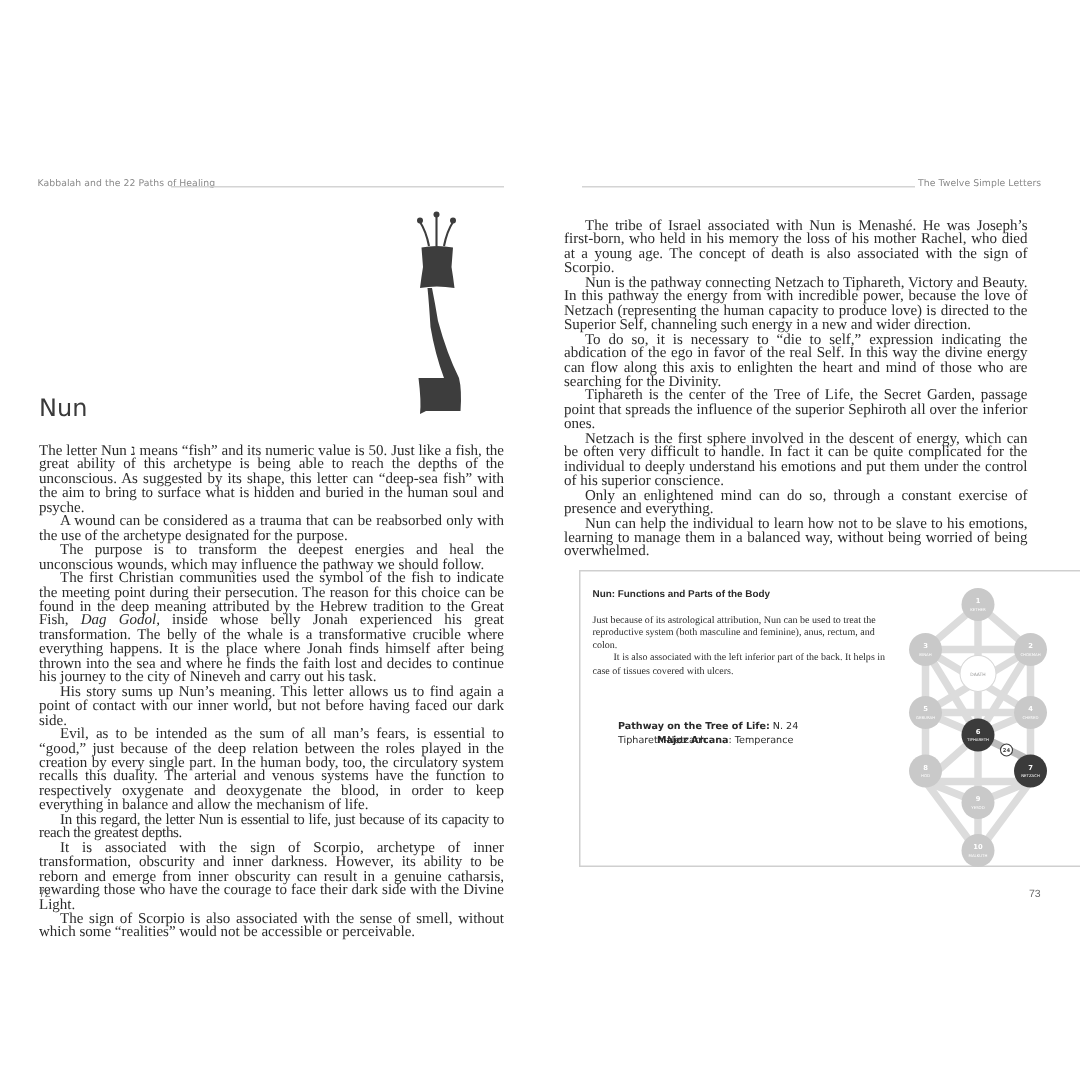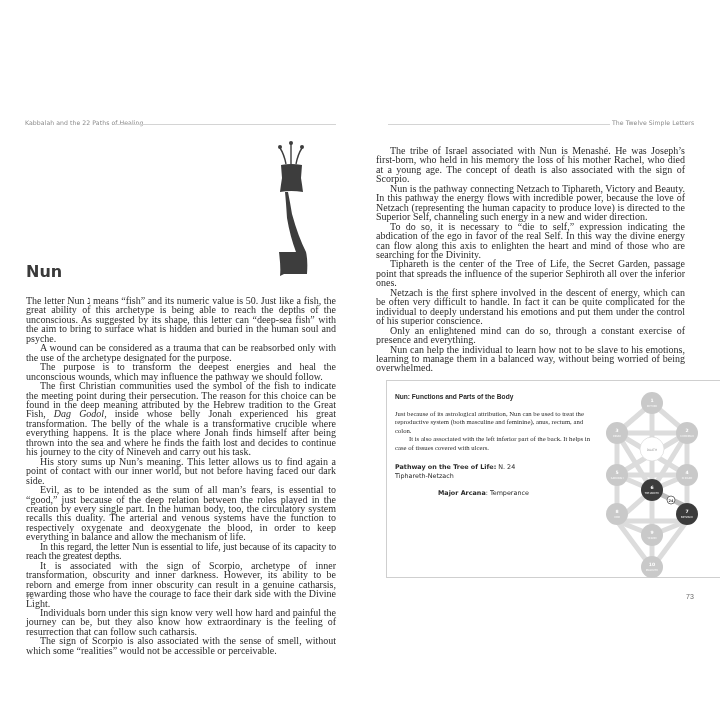--- a/index.html
+++ b/index.html
@@ -3,21 +3,21 @@
 <meta charset="utf-8">
 <style>
   html, body { margin:0; padding:0; }
   body { width:720px; height:720px; background:#ffffff; position:relative; overflow:hidden; font-family:"Liberation Serif", serif; color:#2a2a2a; }
   .page { position:absolute; top:0; height:720px; }
   .left-page { left:0; width:360px; }
   .right-page { left:360px; width:360px; }
   .run-head { position:absolute; top:119px; font-family:"DejaVu Sans", sans-serif; font-size:6.2px; color:#8a8a8a; white-space:nowrap; letter-spacing:0.05px; }
   .run-line { position:absolute; top:124px; height:1px; background:#d4d4d4; }
   .glyph { position:absolute; left:276px; top:140px; width:34px; height:140px; }
-  .chapter-title { position:absolute; left:26px; top:262px; font-family:"DejaVu Sans", sans-serif; font-weight:bold; font-size:16px; color:#3a3a3a; margin:0; }
+  .chapter-title { position:absolute; left:26px; top:262px; font-family:"DejaVu Sans", sans-serif; font-weight:normal; font-size:16px; color:#3a3a3a; margin:0; }
   .body-text { position:absolute; font-size:10px; line-height:9.45px; text-align:justify; color:#2b2b2b; }
   .body-text p { margin:0; text-indent:14px; }
   .body-text p.noindent { text-indent:0;font-family:Liberation Serif, serif; }
   .body-text p.tight { letter-spacing:-0.22px; }
   .folio { position:absolute; top:593px; font-family:"Liberation Sans", sans-serif; font-size:7px; color:#6a6a6a; }
   .sidebar-box { position:absolute; left:386px; top:380px; width:340px; height:198px; border:1px solid #cfcfcf; box-sizing:border-box; background:#fff; }
   .box-title { position:absolute; left:8px; top:12px; font-family:Liberation Sans, sans-serif; font-weight:bold; font-size:6.6px; color:#2a2a2a; white-space:nowrap; }
   .box-text { position:absolute; left:8px; top:29px; width:198px; font-size:6.7px; line-height:8.4px; color:#2b2b2b; text-align:left; }
   .box-text p { margin:0; }
   .box-text p.ind { text-indent:14px; }
@@ -49,51 +49,50 @@
 
   <div class="body-text" style="left:26px; top:296px; width:310px;">
     <p class="noindent">The letter Nun נ means “fish” and its numeric value is 50. Just like a fish, the great ability of this archetype is being able to reach the depths of the unconscious. As suggested by its shape, this letter can “deep-sea fish” with the aim to bring to surface what is hidden and buried in the human soul and psyche.</p>
     <p>A wound can be considered as a trauma that can be reabsorbed only with the use of the archetype designated for the purpose.</p>
     <p>The purpose is to transform the deepest energies and heal the unconscious wounds, which may influence the pathway we should follow.</p>
     <p><span>The first Christian communities used the symbol of the fish to indicate the meeting point during their persecution. The reason for this choice can be found in the deep meaning attributed by the Hebrew tradition to the Great Fish, </span><i>Dag Godol,</i><span> inside whose belly Jonah experienced his great transformation. The belly of the whale is a transformative crucible where everything happens. It is the place where Jonah finds himself after being thrown into the sea and where he finds the faith lost and decides to continue his journey to the city of Nineveh and carry out his task.</span></p>
     <p>His story sums up Nun’s meaning. This letter allows us to find again a point of contact with our inner world, but not before having faced our dark side.</p>
     <p>Evil, as to be intended as the sum of all man’s fears, is essential to “good,” just because of the deep relation between the roles played in the creation by every single part. In the human body, too, the circulatory system recalls this duality. The arterial and venous systems have the function to respectively oxygenate and deoxygenate the blood, in order to keep everything in balance and allow the mechanism of life.</p>
     <p class="tight">In this regard, the letter Nun is essential to life, just because of its capacity to reach the greatest depths.</p>
     <p>It is associated with the sign of Scorpio, archetype of inner transformation, obscurity and inner darkness. However, its ability to be reborn and emerge from inner obscurity can result in a genuine catharsis, rewarding those who have the courage to face their dark side with the Divine Light.</p>
-    <p>Individuals born under this sign know very well how hard and painful the journey can be, but they also know how extraordinary is the feeling of resurrection that can follow such catharsis.</p>
     <p>The sign of Scorpio is also associated with the sense of smell, without which some “realities” would not be accessible or perceivable.</p>
   </div>
 
   <div class="folio" style="left:26px;">72</div>
 </div>
 
 <div class="page right-page">
   <div class="run-line" style="left:28px; width:222px;"></div>
   <div class="run-head" style="left:252px;">The Twelve Simple Letters</div>
 
   <div class="body-text" style="left:16px; top:146px; width:309px;">
     <p>The tribe of Israel associated with Nun is Menashé. He was Joseph’s first-born, who held in his memory the loss of his mother Rachel, who died at a young age. The concept of death is also associated with the sign of Scorpio.</p>
-    <p>Nun is the pathway connecting Netzach to Tiphareth, Victory and Beauty. In this pathway the energy flows with incredible power, because the love of Netzach (representing the human capacity to produce love) is directed to the Superior Self, channeling such energy in a new and wider direction.</p>
+    <p>Nun is the pathway connecting Netzach to Tiphareth, Victory and Beauty. In this pathway the energy from with incredible power, because the love of Netzach (representing the human capacity to produce love) is directed to the Superior Self, channeling such energy in a new and wider direction.</p>
     <p>To do so, it is necessary to “die to self,” expression indicating the abdication of the ego in favor of the real Self. In this way the divine energy can flow along this axis to enlighten the heart and mind of those who are searching for the Divinity.</p>
     <p>Tiphareth is the center of the Tree of Life, the Secret Garden, passage point that spreads the influence of the superior Sephiroth all over the inferior ones.</p>
     <p>Netzach is the first sphere involved in the descent of energy, which can be often very difficult to handle. In fact it can be quite complicated for the individual to deeply understand his emotions and put them under the control of his superior conscience.</p>
     <p>Only an enlightened mind can do so, through a constant exercise of presence and everything.</p>
     <p>Nun can help the individual to learn how not to be slave to his emotions, learning to manage them in a balanced way, without being worried of being overwhelmed.</p>
   </div>
 
   <div class="folio" style="left:326px;">73</div>
 </div>
 
 <div class="sidebar-box">
   <div class="box-title">Nun: Functions and Parts of the Body</div>
   <div class="box-text">
     <p>Just because of its astrological attribution, Nun can be used to treat the reproductive system (both masculine and feminine), anus, rectum, and colon.</p>
     <p class="ind">It is also associated with the left inferior part of the back. It helps in case of tissues covered with ulcers.</p>
   </div>
-  <div class="box-field" style="top:82px;">
+  <div class="box-field" style="top:99px;margin-left:17px;">
     <b>Pathway on the Tree of Life:</b><span> N. 24</span><br>
     <span>Tiphareth-Netzach</span>
   </div>
   <div class="box-field" style="top:108px;padding-left:43px;">
     <b>Major Arcana</b><span>: Temperance</span>
   </div>
 
   <svg class="tree" viewBox="0 0 112 196">
 
     <g stroke="#dcdcdc" stroke-width="5" fill="none">

